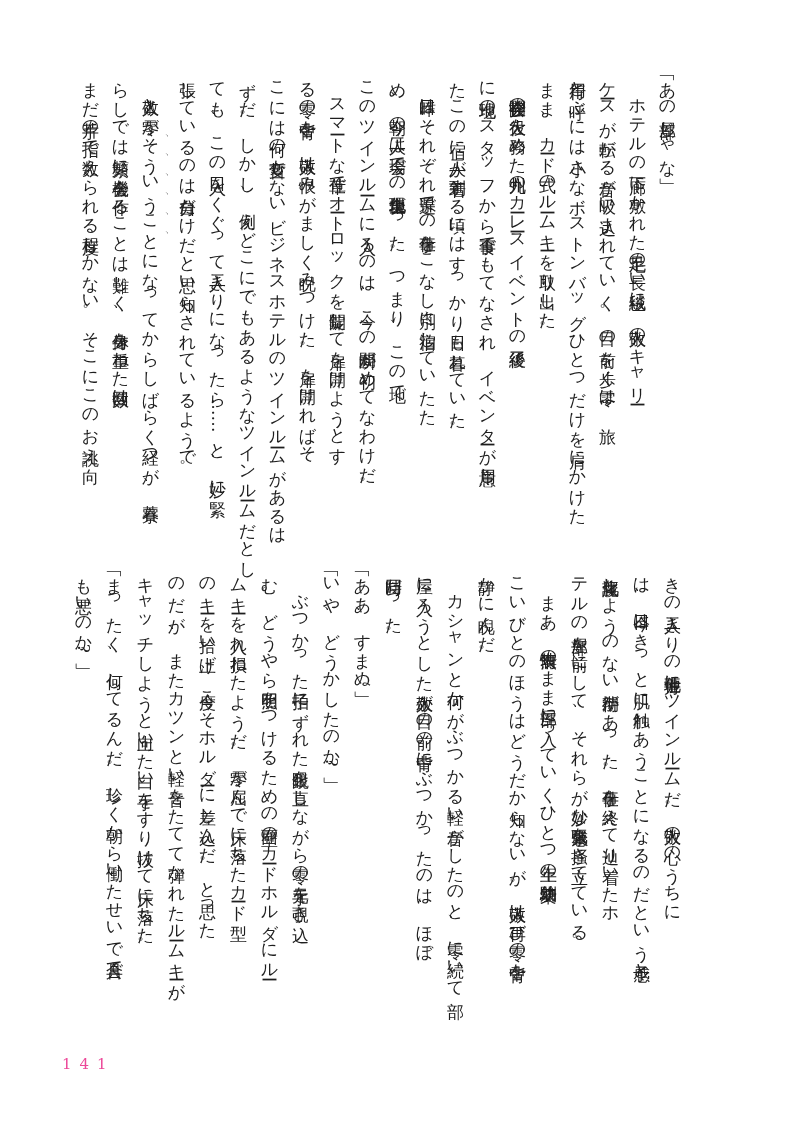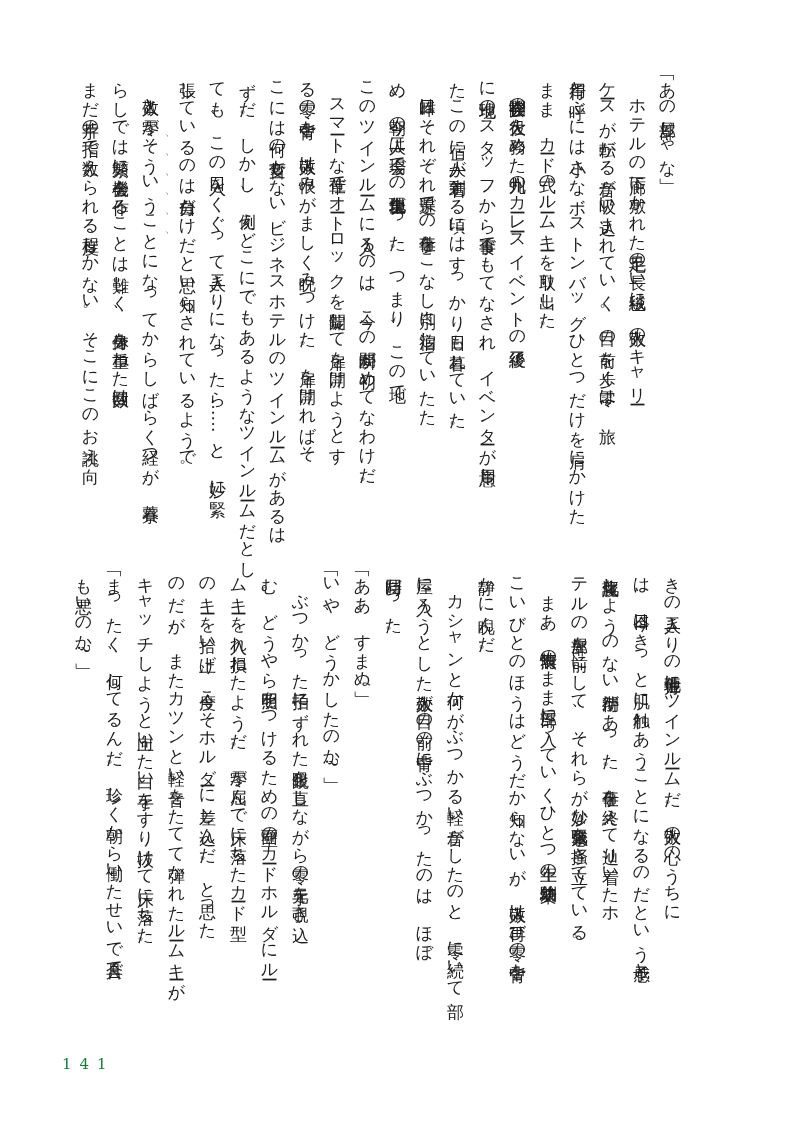--- a/index.html
+++ b/index.html
@@ -43,21 +43,21 @@
   .em {
     -webkit-text-emphasis: filled sesame;
     text-emphasis: filled sesame;
   }
   .page-number {
     position: absolute;
     left: 62px;
     top: 1055px;
     font-size: 15px;
     letter-spacing: 8px;
-    color: #15803d;
+    color: #ec4899;
     font-family: "DejaVu Serif", "Liberation Serif", serif;
   }
 </style>
 </head>
 <body>
 
 <div class="page">
   <div class="text-block block-top">
       <div class="line">「あの部屋じゃな」</div>
       <div class="line indent">ホテルの廊下に敷かれた毛足の長い絨毯に、敬人のキャリー</div>

